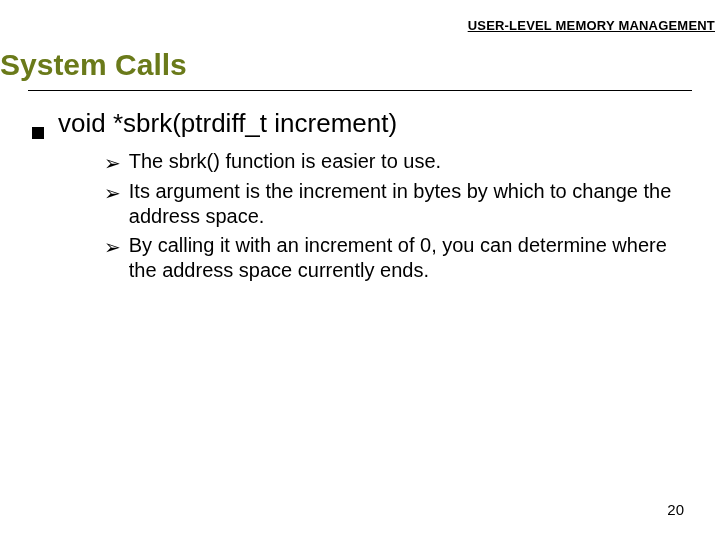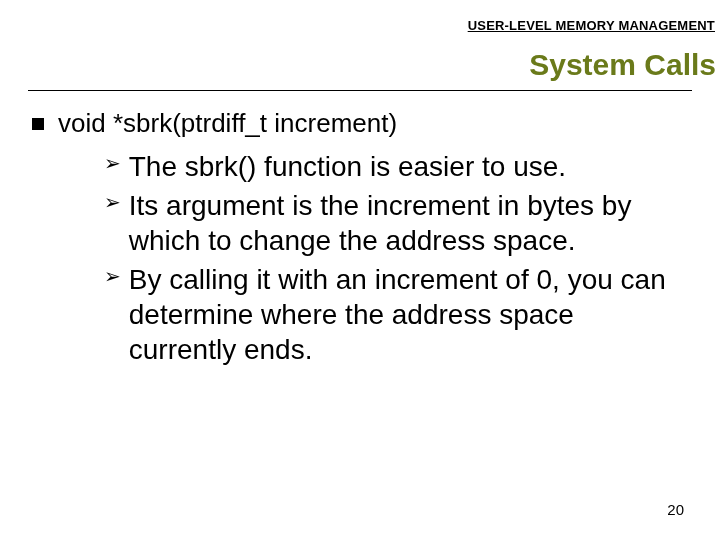--- a/index.html
+++ b/index.html
@@ -19,42 +19,42 @@
     font-weight: bold;
     text-decoration: underline;
     color: #000;
     letter-spacing: 0.2px;
   }
   .slide-title {
     position: absolute;
     top: 48px;
     left: 0;
     width: 716px;
-    text-align: right;
+    text-align: left;
     font-size: 30px;
     font-weight: bold;
     color: #6a7a1a;
   }
   .title-rule {
     position: absolute;
     top: 90px;
     left: 28px;
     width: 664px;
     height: 0;
     border-top: 1px solid #000;
   }
   .content {
     position: absolute;
     top: 108px;
     left: 32px;
     width: 660px;
   }
   .level1 {
     display: flex;
-    align-items: flex-start;
+    align-items: flex-end;
     margin-bottom: 10px;
   }
   .level1 .bullet-square {
     width: 12px;
     height: 12px;
     background: #000;
     flex: 0 0 12px;
     margin-top: 10px;
     margin-right: 14px;
   }
@@ -72,21 +72,21 @@
     margin-bottom: 4px;
   }
   .level2 .arrow {
     flex: 0 0 auto;
     font-size: 20px;
     margin-right: 8px;
     margin-top: 2px;
     color: #000;
   }
   .level2 .text {
-    font-size: 28px;
+    font-size: 20px;
     color: #000;
     line-height: 1.25;
     max-width: 560px;
   }
   .page-number {
     position: absolute;
     bottom: 22px;
     right: 36px;
     font-size: 15px;
     color: #000;

